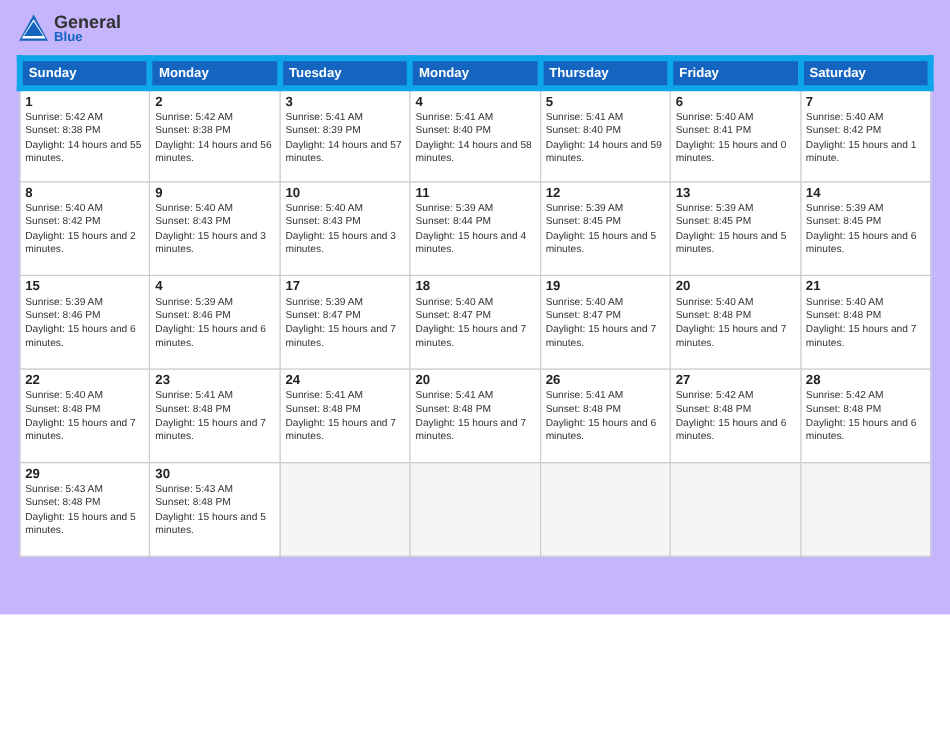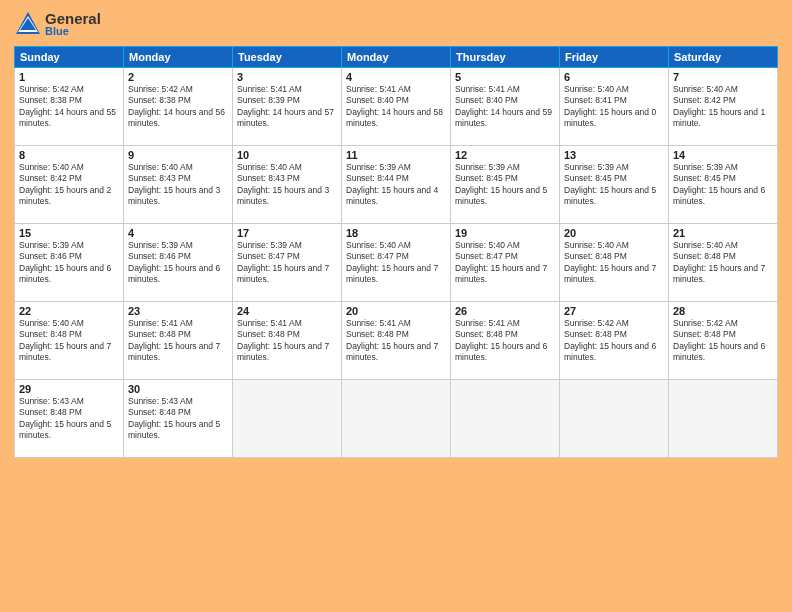--- a/index.html
+++ b/index.html
@@ -5,22 +5,22 @@
     * { margin: 0; padding: 0; box-sizing: border-box; }
     body {
       font-family: Arial, sans-serif;
       background: #fff;
       width: 792px;
       height: 612px;
       overflow: hidden;
     }
     .page {
       width: 792px;
-      height: 612px;
-      background: #fdba74;
+      height: 512px;
+      background: #c4b5fd;
       padding: 10px 14px 10px 14px;
     }
     .header {
       display: flex;
       justify-content: space-between;
       align-items: flex-start;
       margin-bottom: 8px;
     }
     .logo {
       display: flex;
@@ -63,21 +63,21 @@
       width: 100%;
       border-collapse: collapse;
       table-layout: fixed;
     }
     .calendar th {
       background: #1565c0;
       color: #fff;
       font-size: 11px;
       font-weight: bold;
       padding: 4px 5px;
-      border: 1px solid #0ea5e9;
+      border: 5px solid #0ea5e9;
       text-align: left;
     }
     .calendar td {
       border: 1px solid #ccc;
       vertical-align: top;
       padding: 3px 4px;
       font-size: 9px;
       color: #333;
       height: 78px;
       background: #fff;

